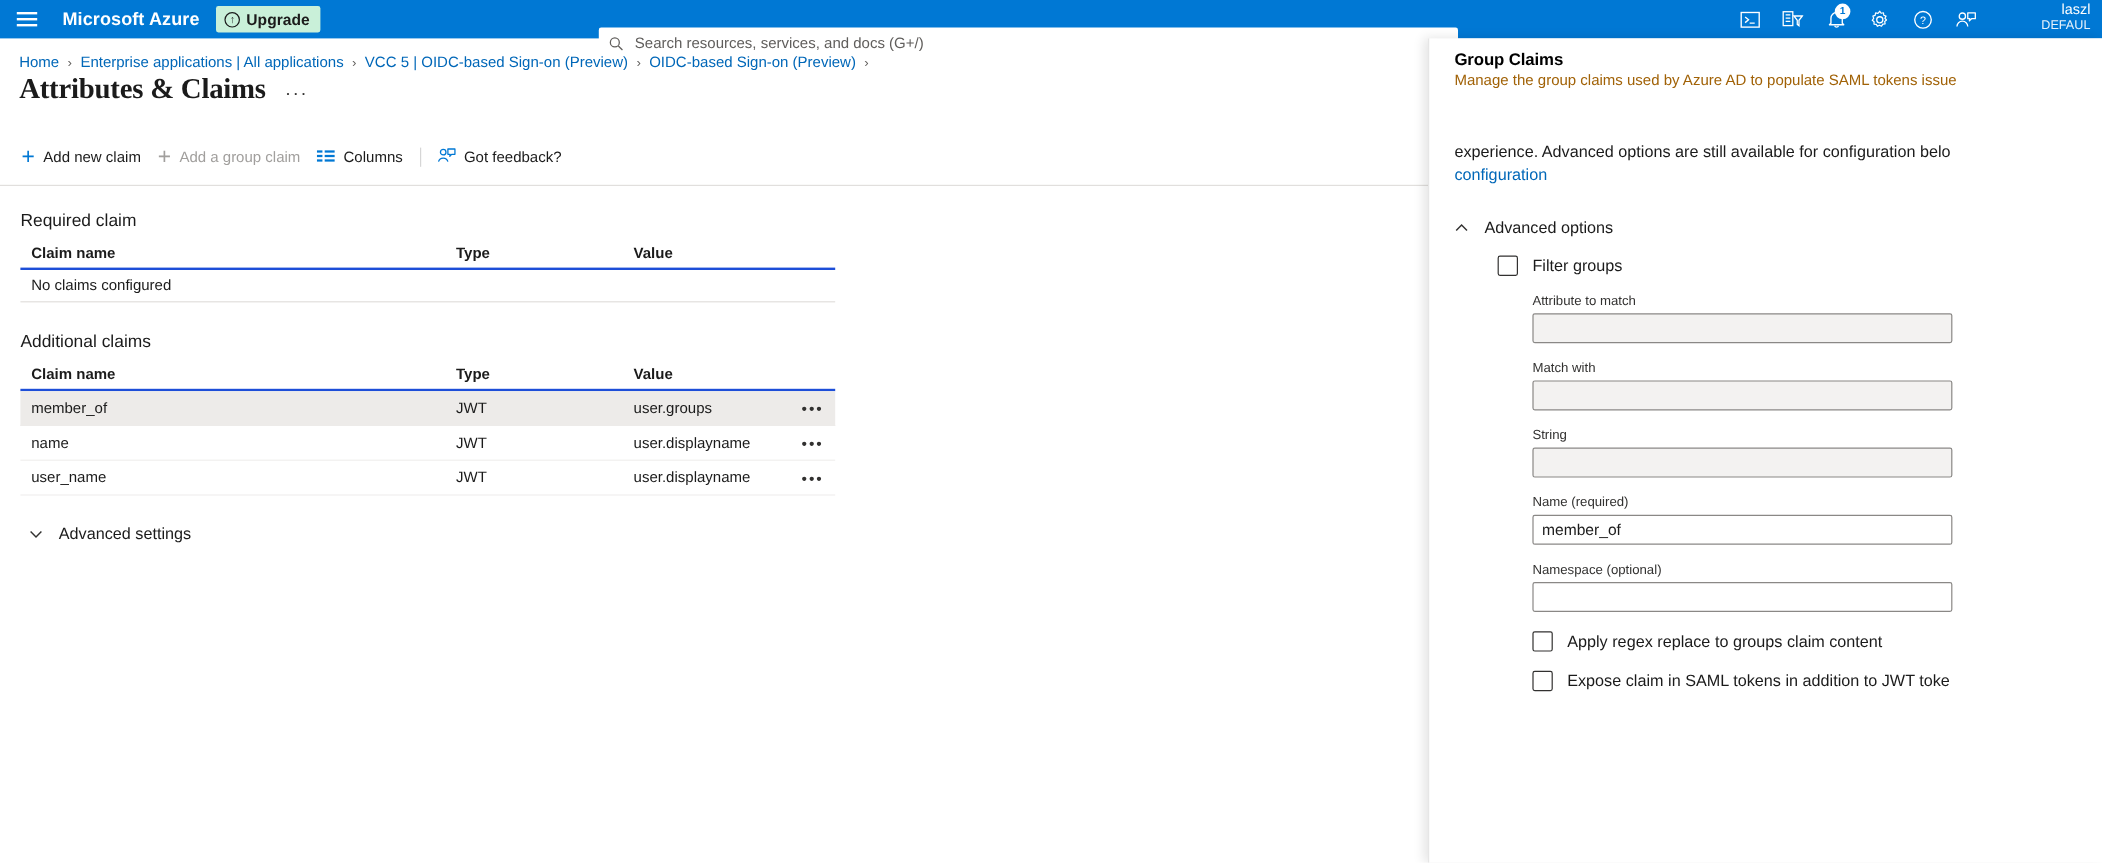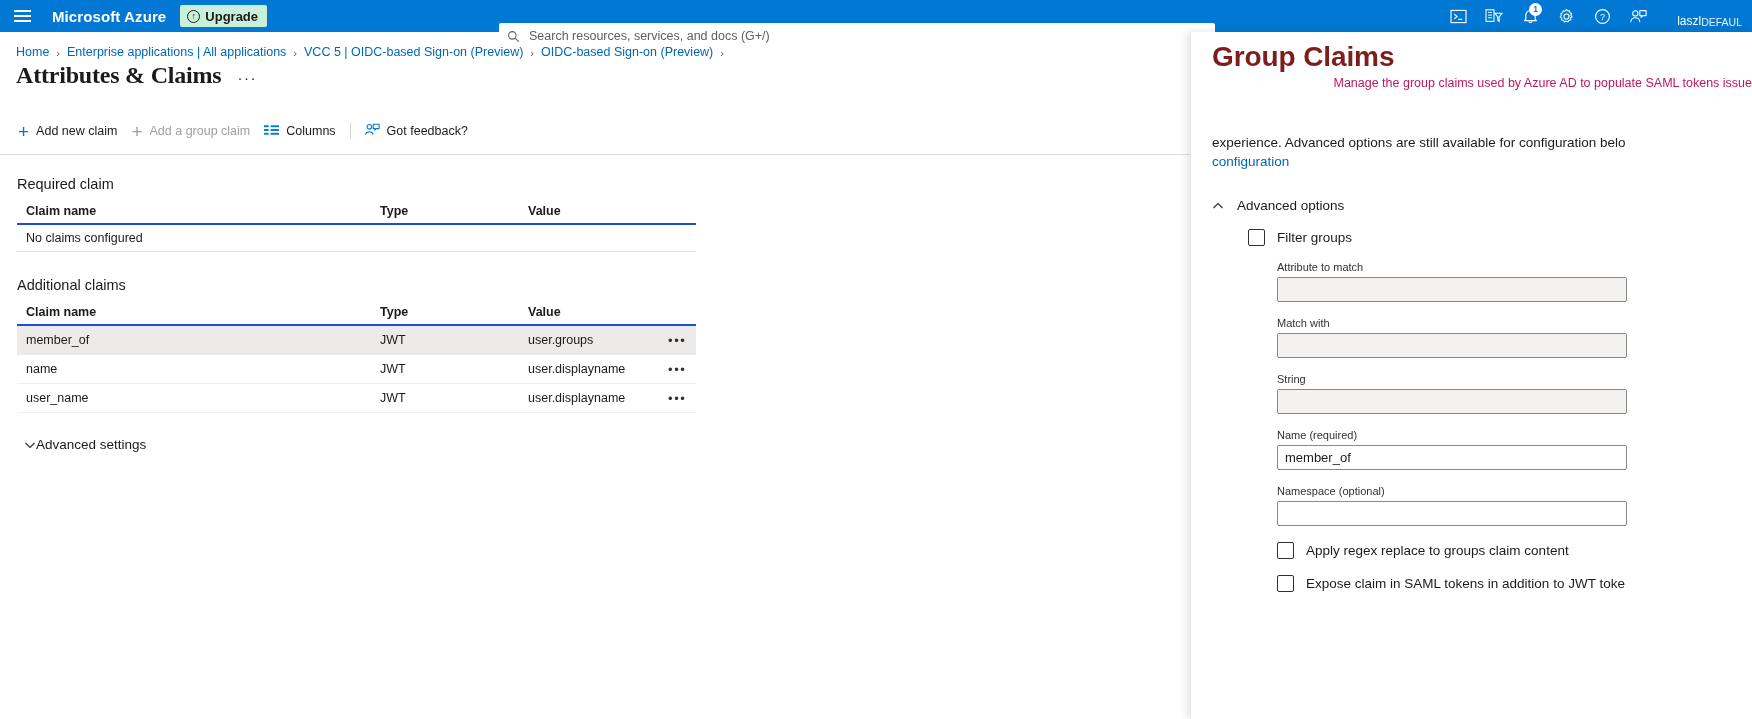--- a/index.html
+++ b/index.html
@@ -56,21 +56,21 @@
     width:36px; height:32px; display:flex; align-items:center; justify-content:center;
     cursor:pointer; position:relative;
   }
   .badge {
     position:absolute; top:3px; right:6px; background:#fff; color:#0078d4;
     font-size:8.5px; font-weight:700; width:13px; height:13px; border-radius:50%;
     display:flex; align-items:center; justify-content:center; line-height:1;
   }
   .acct {
     position:absolute; right:4px; top:0; height:28px;
-    display:flex; flex-direction:row; justify-content:center; align-items:flex-end;
+    display:flex; flex-direction:column; justify-content:center; align-items:flex-end;
     padding-right:6px; cursor:pointer;
   }
   .acct-name { font-size:12px; line-height:13px; color:#fff; }
   .acct-org { font-size:10.5px; line-height:12px; color:#e6f2fb; }
 
   
   .crumbs {
     position:absolute; top:32px; left:0; width:1752px; height:27px;
     display:flex; align-items:flex-end; padding-left:16px; font-size:12.5px;
     white-space:nowrap; overflow:hidden;
@@ -119,35 +119,35 @@
   .c-name { width:363px; padding-left:9px; }
   .c-type { width:148px; }
   .c-val  { width:140px; }
   .c-dots { flex:1; text-align:left; color:#323130; letter-spacing:1.6px; font-size:13px; cursor:pointer; }
   .empty-row {
     display:flex; height:27px; align-items:center; padding-left:9px;
     color:#1b1b1b; border-bottom:1px solid #e1dfdd;
   }
 
   .adv-settings {
-    position:absolute; left:24px; top:437px; display:flex; align-items:center; 
+    position:absolute; left:24px; top:437px; display:flex; align-items:center; gap:13px;
     font-size:13.5px; color:#1b1b1b; cursor:pointer;
   }
   .chev { width:12px; height:12px; display:inline-block; }
 
   
   .panel {
     position:absolute; top:32px; left:1190px; width:562px; height:687px;
     background:#fff; border-left:1px solid #e6e6e6;
     box-shadow:-3px 0 9px rgba(0,0,0,.11);
     overflow:hidden;
   }
   .panel-head { padding:9px 0 0 21px; }
-  .panel-title { font-size:28px; font-weight:600; color:#7f1d1d; letter-spacing:-.1px; }
-  .panel-sub { font-size:12.5px; color:#be185d; margin-top:3px; white-space:nowrap;text-align:right; }
+  .panel-title { font-size:14px; font-weight:600; color:#000000; letter-spacing:-.1px; }
+  .panel-sub { font-size:12.5px; color:#a16207; margin-top:3px; white-space:nowrap; }
   .panel-body { padding:24px 0 0 21px; }
   .panel-desc {
     font-size:13.5px; color:#1b1b1b; line-height:19px; width:600px;
   }
   .panel-link { color:#0067b8; cursor:pointer; }
 
   .adv-opts {
     display:flex; align-items:center; gap:13px; margin-top:27px;
     font-size:13.5px; color:#1b1b1b; cursor:pointer; width:200px;
   }

